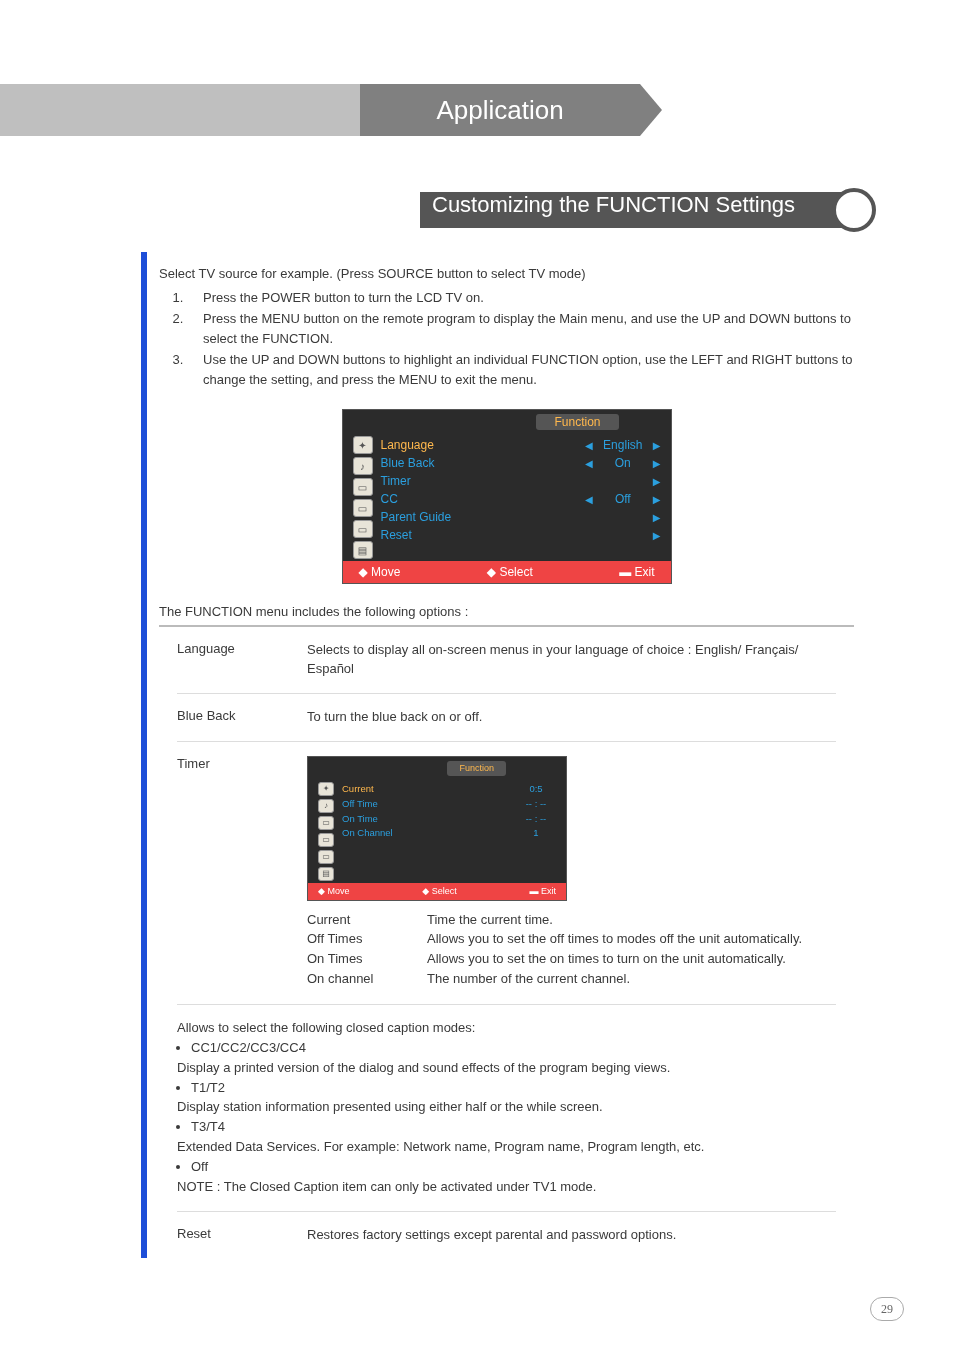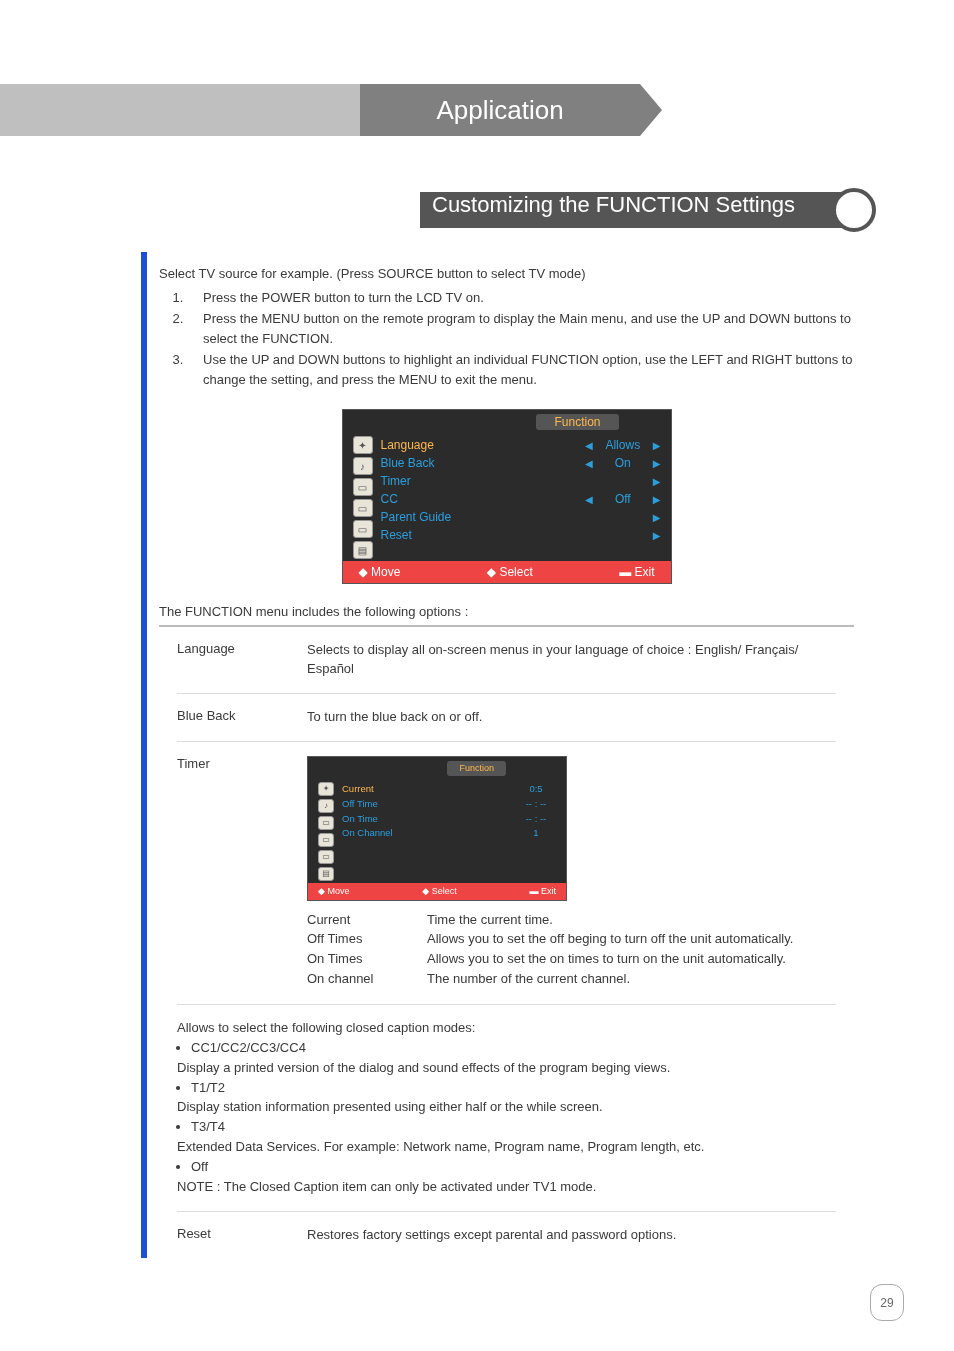--- a/index.html
+++ b/index.html
@@ -176,25 +176,25 @@
   .opt-desc { flex:1; line-height:1.45; }
   .opt-desc ul { list-style: disc; margin-left: 14px; margin-top:1px; margin-bottom:1px;}
   .timer-defs { margin-top:6px; }
   .timer-defs .tr { display:flex; margin-bottom:1px;}
   .timer-defs .tk { width:120px; }
   .page-num {
     position:absolute;
     right: 50px;
     bottom: 30px;
     width: 34px;
-    height: 37px;
+    height: 24px;
     border:1px solid #aaa;
     border-radius: 12px;
     display:flex;align-items:center;justify-content:center;
-    font-size:12px;color:#666;
+    font-size:12px;color:#666;font-family:Liberation Serif, serif;
   }
 </style>
 </head>
 <body>
 
 <div class="gray-band"></div>
 <div class="triangle-left"></div>
 <div class="app-title-bar">
   <span class="title">Application</span>
 </div>
@@ -226,21 +226,21 @@
         <div class="oic">▭</div>
         <div class="oic">▭</div>
         <div class="oic">▭</div>
         <div class="oic">▤</div>
       </div>
       <div class="osd-rows">
         <div class="osd-row sel">
           <span class="lab">Language</span>
           <span class="valwrap">
               <span class="arrow">◀</span>
-              <span class="val">Allows</span>
+              <span class="val">English</span>
               <span class="arrow">▶</span>
             </span>
         </div>
         <div class="osd-row">
           <span class="lab">Blue Back</span>
           <span class="valwrap">
               <span class="arrow">◀</span>
               <span class="val">On</span>
               <span class="arrow">▶</span>
             </span>
@@ -342,21 +342,21 @@
             <span>▬ <span>Exit</span></span>
           </div>
         </div>
         <div class="timer-defs">
           <div class="tr">
               <div class="tk">Current</div>
               <div>Time the current time.</div>
             </div>
           <div class="tr">
               <div class="tk">Off Times</div>
-              <div>Allows you to set the off beging to turn off the unit automatically.</div>
+              <div>Allows you to set the off times to modes off the unit automatically.</div>
             </div>
           <div class="tr">
               <div class="tk">On Times</div>
               <div>Allows you to set the on times to turn on the unit automatically.</div>
             </div>
           <div class="tr">
               <div class="tk">On channel</div>
               <div>The number of the current channel.</div>
             </div>
         </div>

